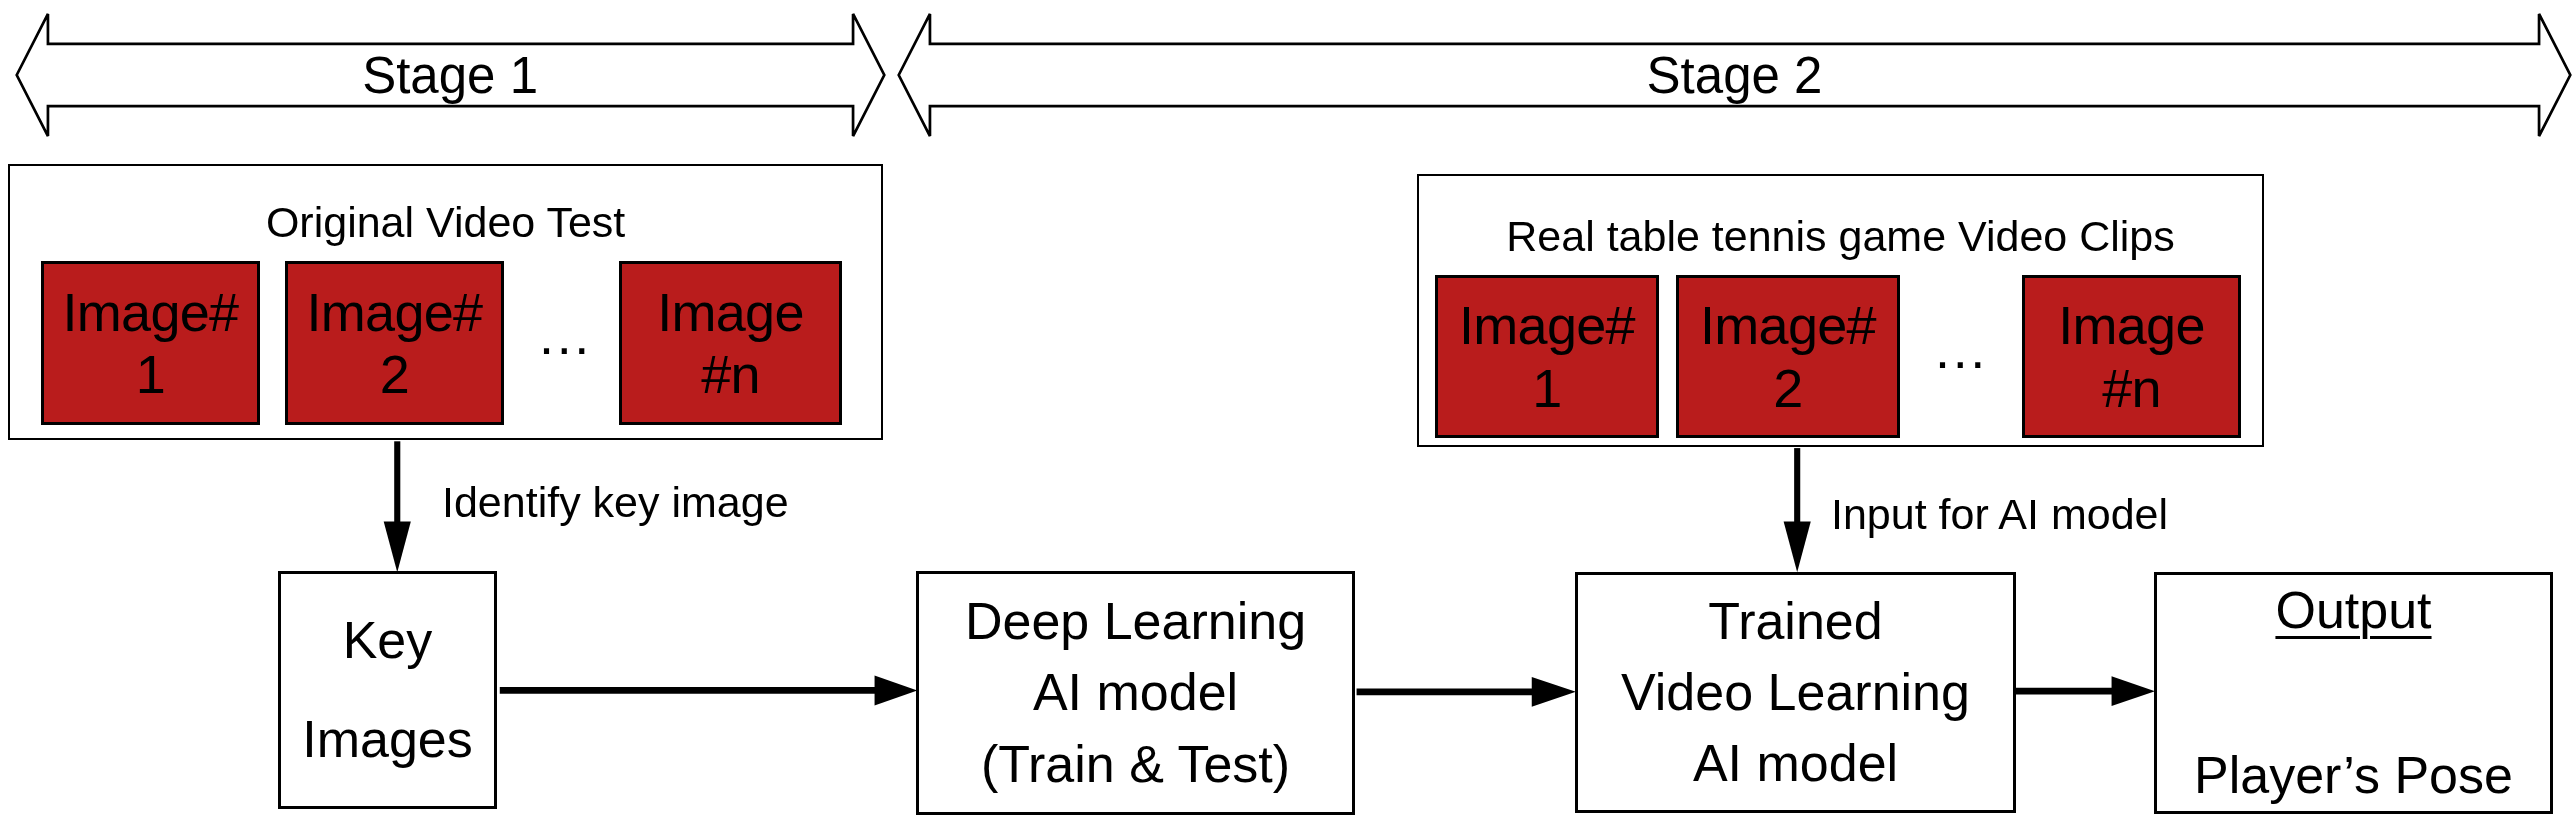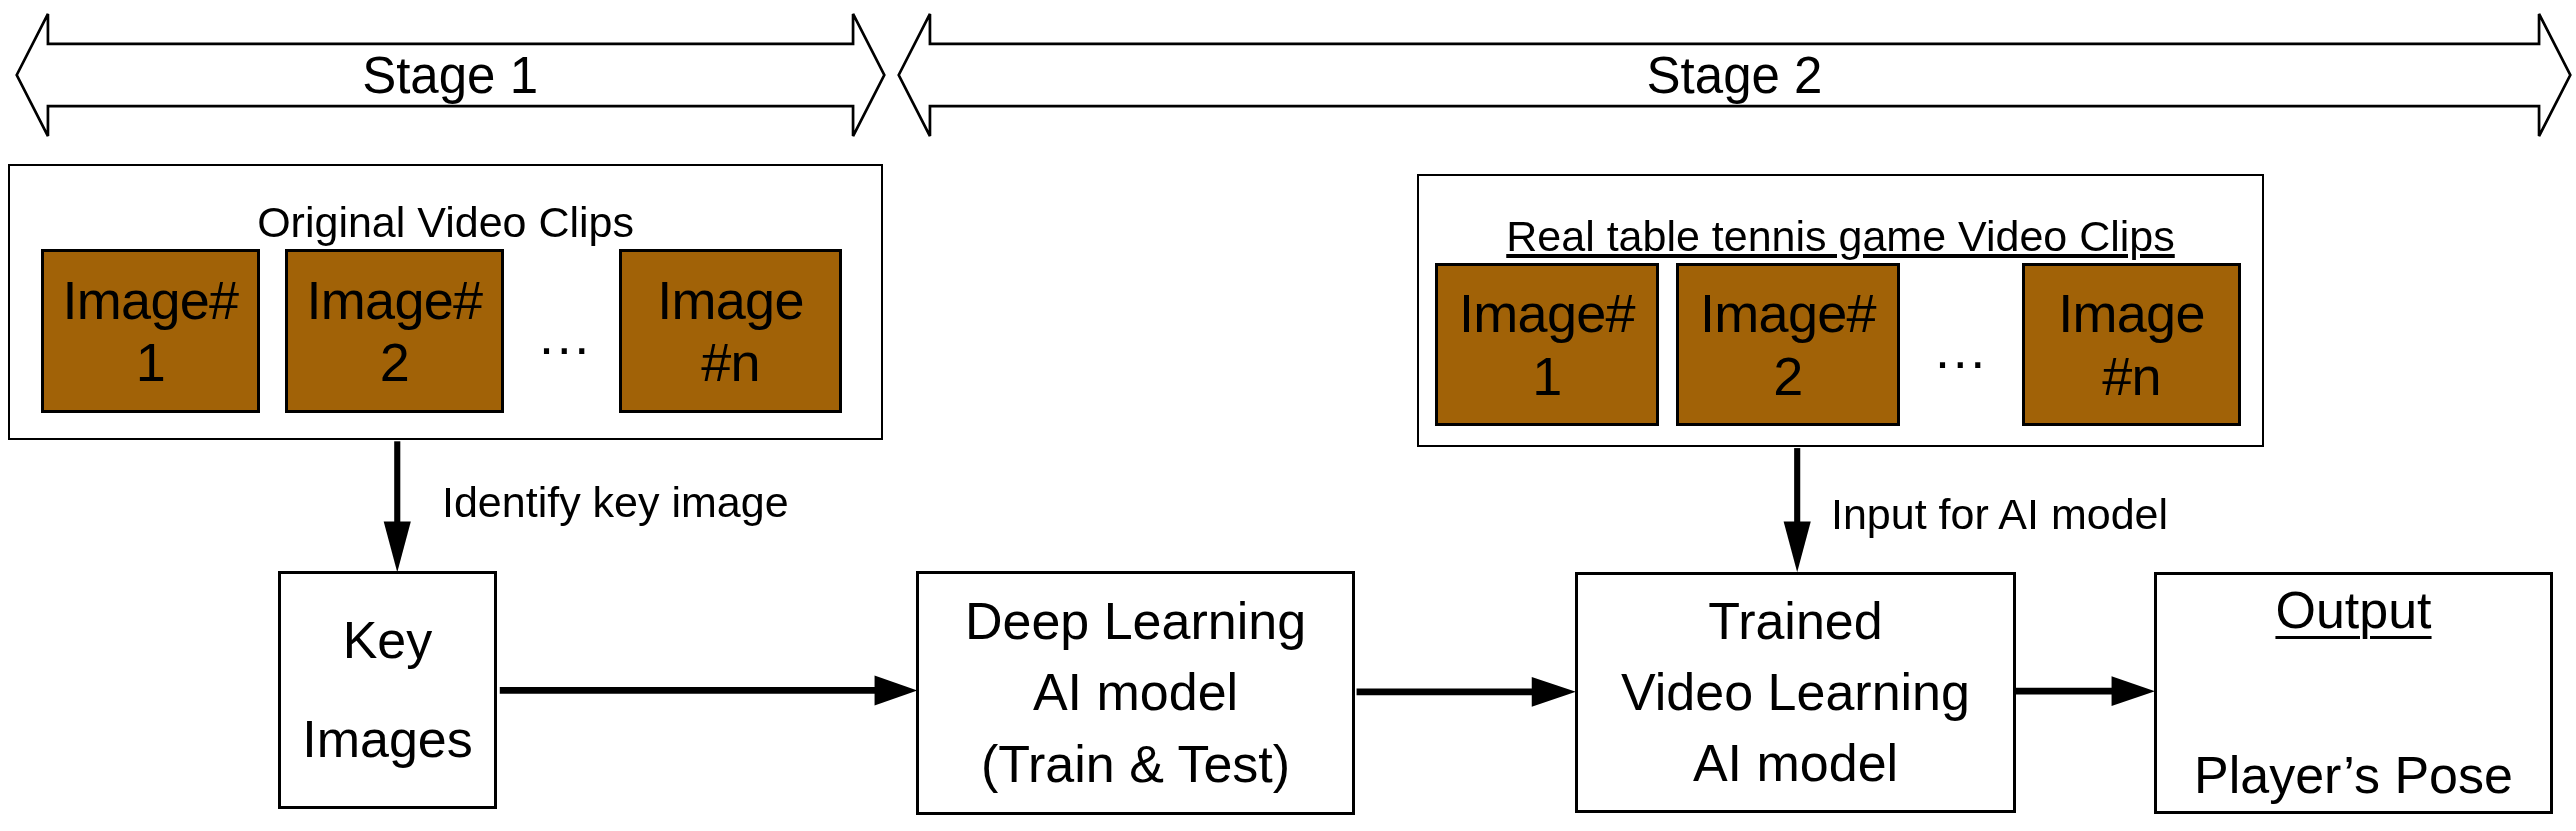--- a/index.html
+++ b/index.html
@@ -12,23 +12,23 @@
   .banner-label{
     display:flex;align-items:center;justify-content:center;
     font-size:51px;
   }
   .clips{border:2.7px solid #000;background:#ffffff;}
   .clips-title{
     display:flex;align-items:center;justify-content:center;
     font-size:43px;white-space:nowrap;
   }
   .frame{
-    border:3.4px solid #000;background:#a16207;
+    border:3.4px solid #000;background:#b91c1c;
     display:flex;flex-direction:column;align-items:center;justify-content:center;
-    font-size:54px;line-height:1.15;letter-spacing:-0.7px;text-align:center;
+    font-size:54px;line-height:1.15;letter-spacing:-0.7px;text-align:center;margin-top:12px;
   }
   .dots{
     display:flex;align-items:center;justify-content:center;
     font-size:54px;letter-spacing:2.7px;
   }
   .node{
     border:3.4px solid #000;background:#ffffff;
     display:flex;flex-direction:column;align-items:center;justify-content:center;
     font-size:52px;line-height:1.37;text-align:center;white-space:nowrap;
   }
@@ -48,38 +48,38 @@
     <polygon points="4,94 50,4 50,48 1236,48 1236,4 1282,94 1236,184 1236,140 50,140 50,184" fill="#ffffff" stroke="#000000" stroke-width="4"></polygon>
   </svg>
   <div class="abs banner-label" style="left:13.6px;top:11px;width:873px;height:128px;">Stage 1</div>
 
   <svg class="abs" style="left:896px;top:11px;" width="1677" height="128" viewBox="0 0 2470 188">
     <polygon points="4,94 50,4 50,48 2420,48 2420,4 2466,94 2420,184 2420,140 50,140 50,184" fill="#ffffff" stroke="#000000" stroke-width="4"></polygon>
   </svg>
   <div class="abs banner-label" style="left:896px;top:11px;width:1677px;height:128px;">Stage 2</div>
 
   <div class="abs clips" style="left:8.1px;top:164px;width:875px;height:276px;"></div>
-  <div class="abs clips-title" style="left:8.1px;top:192px;width:875px;height:60px;justify-content:center;">Original Video Clips</div>
+  <div class="abs clips-title" style="left:8.1px;top:192px;width:875px;height:60px;justify-content:center;">Original Video Test</div>
 
   <div class="abs frame" style="left:41px;top:249px;width:219px;height:164px;">
     <span>Image#</span>
     <span>1</span>
   </div>
   <div class="abs frame" style="left:285px;top:249px;width:219px;height:164px;">
     <span>Image#</span>
     <span>2</span>
   </div>
   <div class="abs dots" style="left:511px;top:253px;width:109px;height:163px;">...</div>
   <div class="abs frame" style="left:619px;top:249px;width:223px;height:164px;">
     <span>Image</span>
     <span>#n</span>
   </div>
 
   <div class="abs clips" style="left:1417px;top:174px;width:847px;height:273px;"></div>
-  <div class="abs clips-title" style="left:1417px;top:206px;width:847px;height:60px;justify-content:center;text-decoration:underline;">Real table tennis game Video Clips</div>
+  <div class="abs clips-title" style="left:1417px;top:206px;width:847px;height:60px;justify-content:center;">Real table tennis game Video Clips</div>
 
   <div class="abs frame" style="left:1435px;top:263px;width:224px;height:163px;">
     <span>Image#</span>
     <span>1</span>
   </div>
   <div class="abs frame" style="left:1676px;top:263px;width:224px;height:163px;">
     <span>Image#</span>
     <span>2</span>
   </div>
   <div class="abs dots" style="left:1907px;top:267px;width:109px;height:163px;">...</div>

